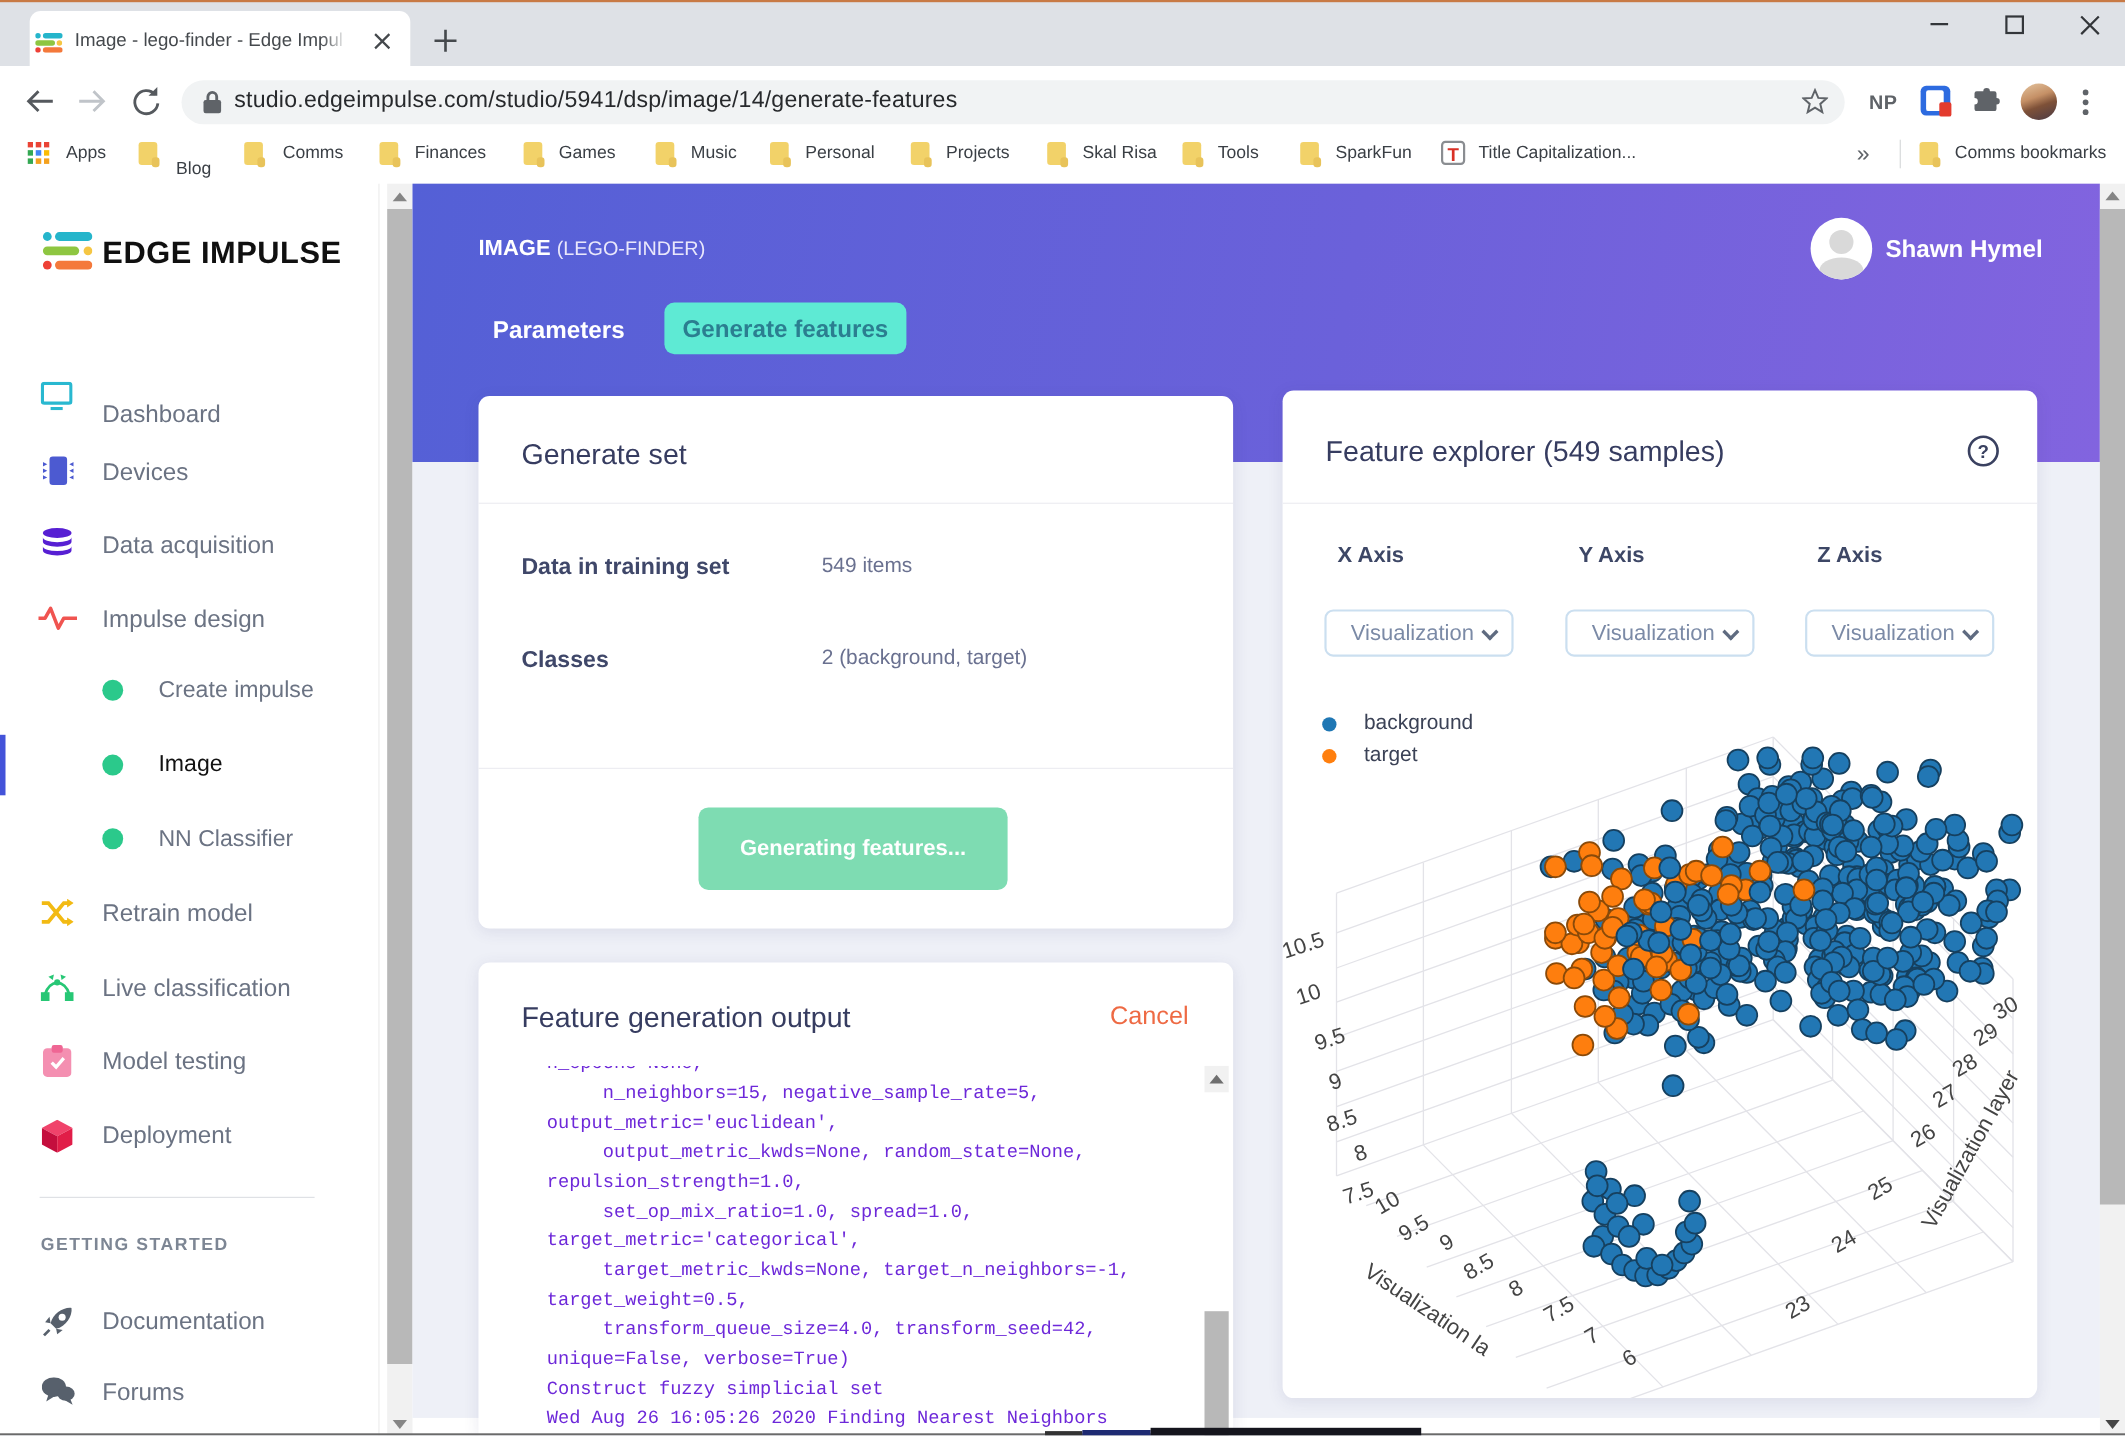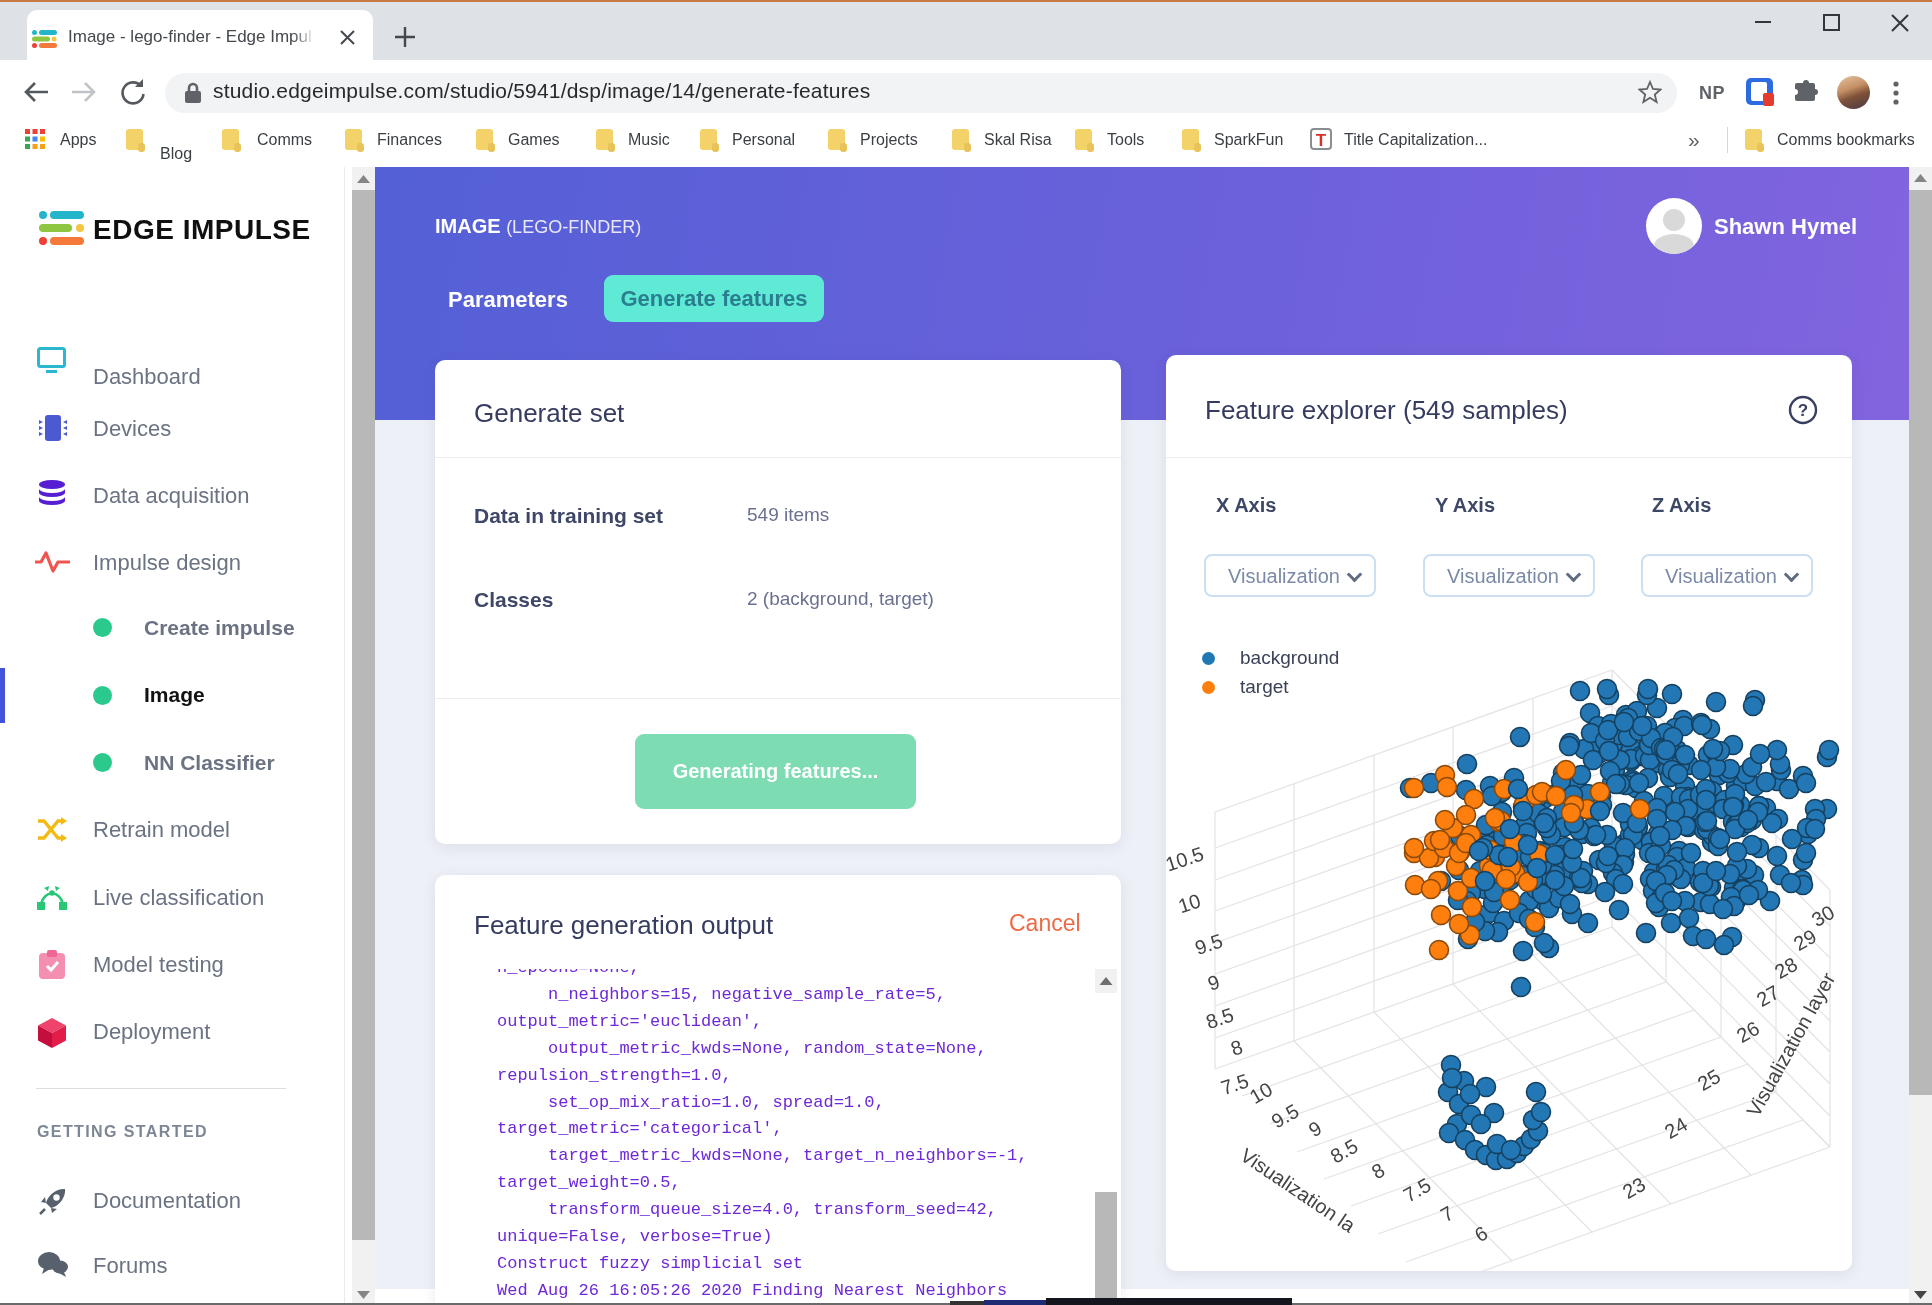--- a/index.html
+++ b/index.html
@@ -16,21 +16,21 @@
   #toolbar { left:0; top:60px; width:1932px; height:58px; background:#fff; }
   #addr { left:165px; top:73px; width:1512px; height:40px; background:#f1f3f4; border-radius:20px; }
   #url { left:213px; top:79px; font-size:21px; color:#27292c; letter-spacing:0.2px; }
   #bookbar { left:0; top:118px; width:1932px; height:49px; background:#fff; }
   .bm { font-size:16px; color:#3a3f45; }
   .folder { width:17px; height:21px; background:#f2d269; border-radius:3px; position:absolute; }
   .folder:after { content:""; position:absolute; right:-2px; bottom:-2px; width:7px; height:9px; background:#e8c35a; border-radius:3px; }
   
   #sidebar { left:0; top:167px; width:345px; height:1138px; background:#fff; border-right:1px solid #ebebeb; }
   .nav { position:absolute; font-size:22px; color:#6b7383; }
-  .navsub { position:absolute; font-size:21px; color:#6b7383;font-weight:bold; }
+  .navsub { position:absolute; font-size:21px; color:#6b7383; }
   .gdot { position:absolute; width:19px; height:19px; border-radius:50%; background:#2bc98b; }
   #activebar { left:0px; top:668px; width:5px; height:55px; background:#4353d9; }
   
   .sbtrack { background:#f1f1f1; }
   .sbthumb { background:#b8b8b8; }
   
   #main { left:375px; top:167px; width:1534px; height:1122px; background:#eef0f7; }
   #purple { left:0px; top:0px; width:1534px; height:253px; background:linear-gradient(100deg,#5460d6 0%, #6b61da 55%, #8264df 100%); }
   #ptitle { left:60px; top:48px; color:#fff; font-size:20px; font-weight:bold; }
   #psub { color:#e9e7fb; font-weight:normal; font-size:18px; }

